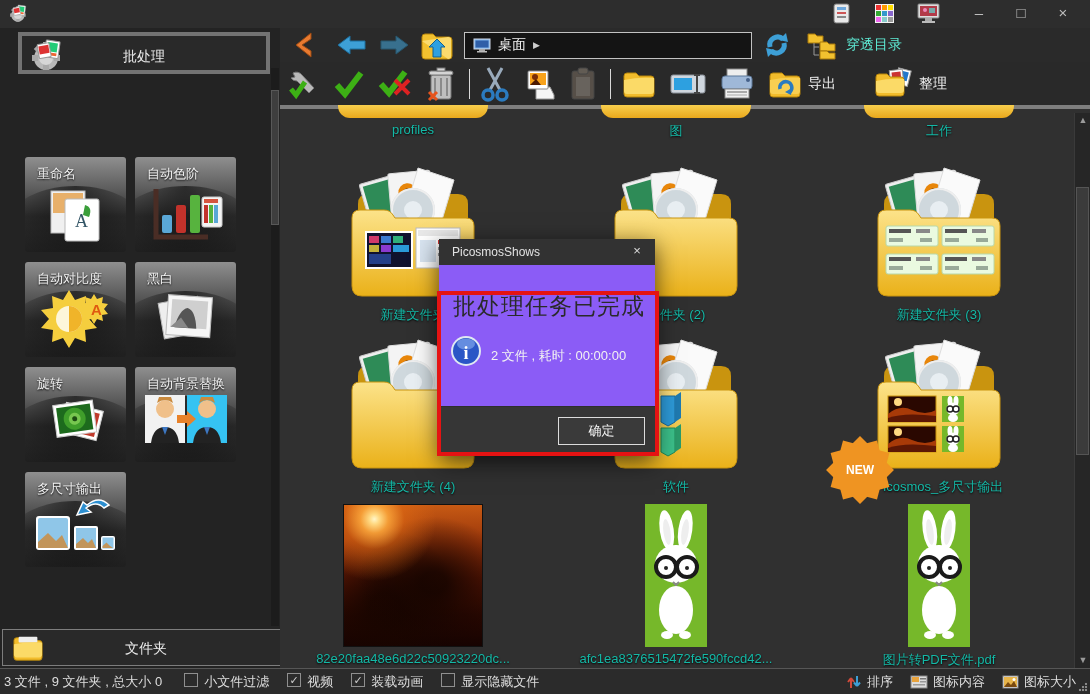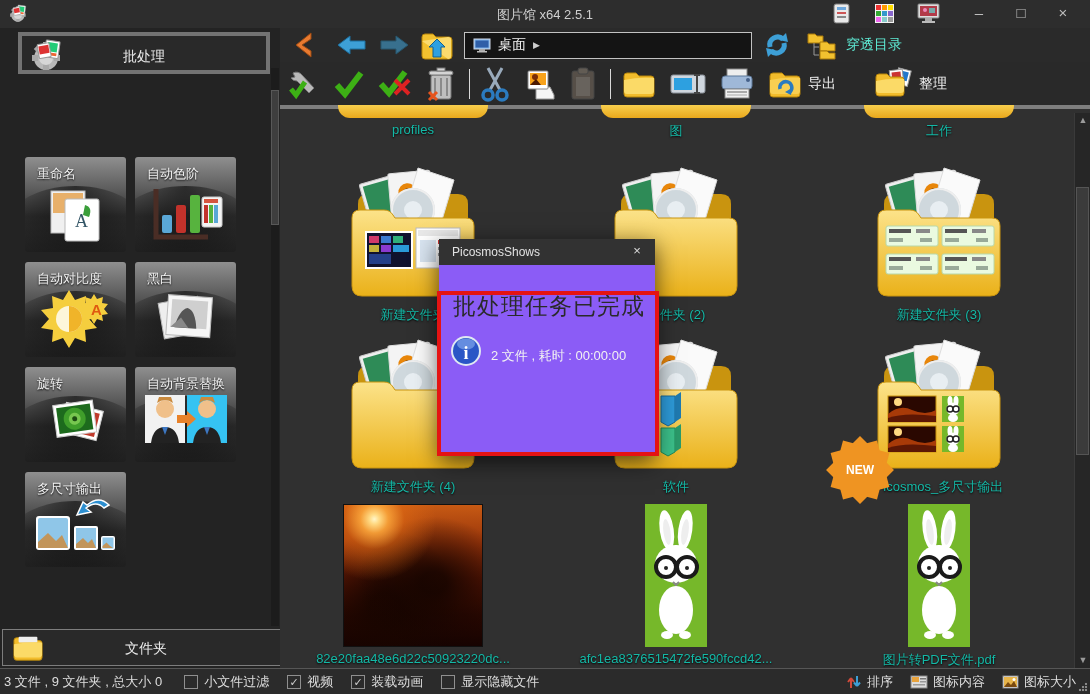--- a/index.html
+++ b/index.html
@@ -85,21 +85,21 @@
   #dialog .d-ok { position:absolute; right:10px; bottom:11px; width:87px; height:28px; background:#3a3a3a;
                   border:1px solid #dcdcdc; color:#f5f5f5; font-size:13px; text-align:center; line-height:26px; }
   #info-badge { position:absolute; left:11px; top:96px; }
   #red-annotation { position:absolute; left:437px; top:291px; width:222px; height:165px; border:4px solid #e51313; z-index:60; pointer-events:none; }
 
   
   #statusbar { position:absolute; left:0; right:0; bottom:0; height:26px; background:#2b2b2b; border-top:1px solid #565656;
                display:flex; align-items:center; font-size:13px; color:#dedede; }
   #status-summary { margin-left:4px; white-space:nowrap; }
   .chk-group { display:flex; align-items:center; margin-left:22px; gap:18px; }
-  .chk { display:flex; align-items:center; gap:6px; }
+  .chk { display:flex; gap:6px; }
   .chk .box { width:14px; height:14px; border:1px solid #8f8f8f; background:#2b2b2b; font-size:11px; line-height:13px; text-align:center; color:#cfcfcf; }
   #status-right { margin-left:auto; display:flex; gap:7px; margin-right:14px; }
   #status-right .sr { display:flex; align-items:center; gap:5px; margin-left:10px; }
   #grip { position:absolute; right:2px; bottom:2px; width:10px; height:10px;
           background:radial-gradient(circle at 8px 2px,#888 1px,transparent 1.6px),
                      radial-gradient(circle at 5px 5px,#888 1px,transparent 1.6px),
                      radial-gradient(circle at 8px 5px,#888 1px,transparent 1.6px),
                      radial-gradient(circle at 2px 8px,#888 1px,transparent 1.6px),
                      radial-gradient(circle at 5px 8px,#888 1px,transparent 1.6px),
                      radial-gradient(circle at 8px 8px,#888 1px,transparent 1.6px); }
@@ -124,21 +124,20 @@
           <rect x="15" y="3" width="14" height="17" rx="1" fill="#fff" stroke="#999"></rect>
           <rect x="17" y="5" width="10" height="9" fill="#2c7"></rect>
           <rect x="17" y="15" width="10" height="3" fill="#e63"></rect>
         </g>
         <g transform="rotate(-10 12 12)">
           <rect x="8" y="6" width="12" height="14" rx="1" fill="#fff" stroke="#999"></rect>
           <rect x="9" y="8" width="10" height="8" fill="#d33"></rect>
         </g>
       </svg>
     </span>
-  <div id="win-title">图片馆 x64 2.5.1</div>
   <div class="tb-tools" id="tb-tools">
       <span>
         <svg width="20" height="22" viewBox="0 0 20 22">
           <rect x="2" y="1" width="15" height="19" rx="2" fill="#e9e9e9" stroke="#777"></rect>
           <rect x="5" y="4" width="9" height="3" fill="#6fa8dc"></rect>
           <rect x="5" y="9" width="9" height="2" fill="#c55"></rect>
           <rect x="5" y="13" width="9" height="2" fill="#888"></rect>
         </svg>
       </span>
       <span>
@@ -894,20 +893,23 @@
   <div class="d-heading">批处理任务已完成</div>
   <span id="info-badge">
     <svg width="32" height="32" viewBox="0 0 32 32">
       <circle cx="16" cy="16" r="15" fill="#dfe8f2"></circle>
       <circle cx="16" cy="16" r="13" fill="#2a56c6"></circle>
       <ellipse cx="16" cy="9" rx="9" ry="5.5" fill="#7aa0e8" opacity=".75"></ellipse>
       <text x="16" y="24" text-anchor="middle" font-family="Liberation Serif, serif" font-size="18" font-weight="bold" fill="#fff">i</text>
     </svg>
   </span>
   <div class="d-msg">2 文件 , 耗时 : 00:00:00</div>
+  <div class="d-footer">
+    <div class="d-ok">确定</div>
+  </div>
 </div>
 <div id="red-annotation"></div>
 
 <div id="statusbar">
   <span id="status-summary">3 文件 , 9 文件夹 , 总大小 0</span>
   <div class="chk-group" id="chk-group">
       <div class="chk">
         <span class="box"></span>
         <span>小文件过滤</span>
       </div>

